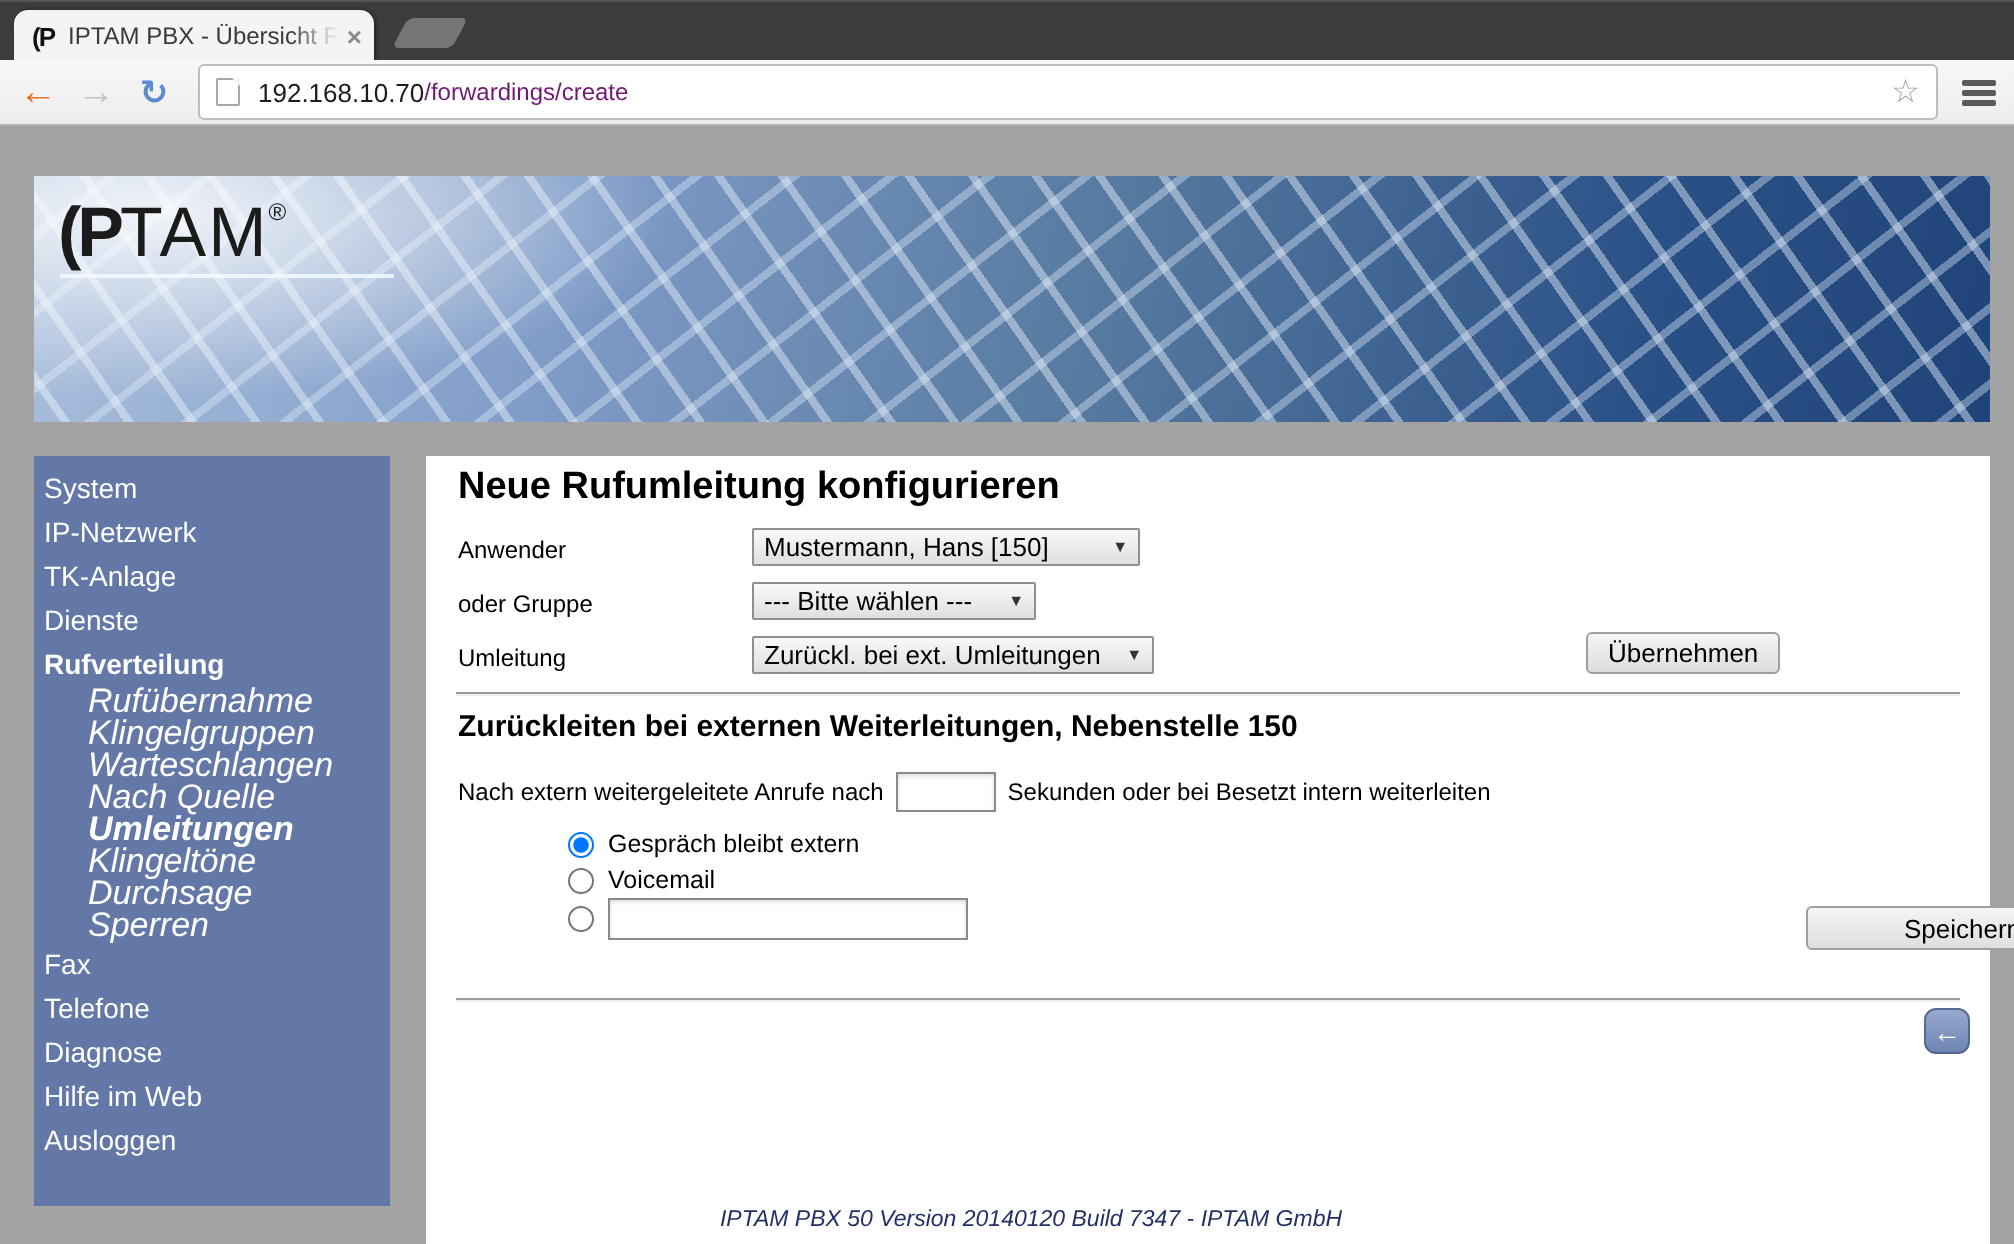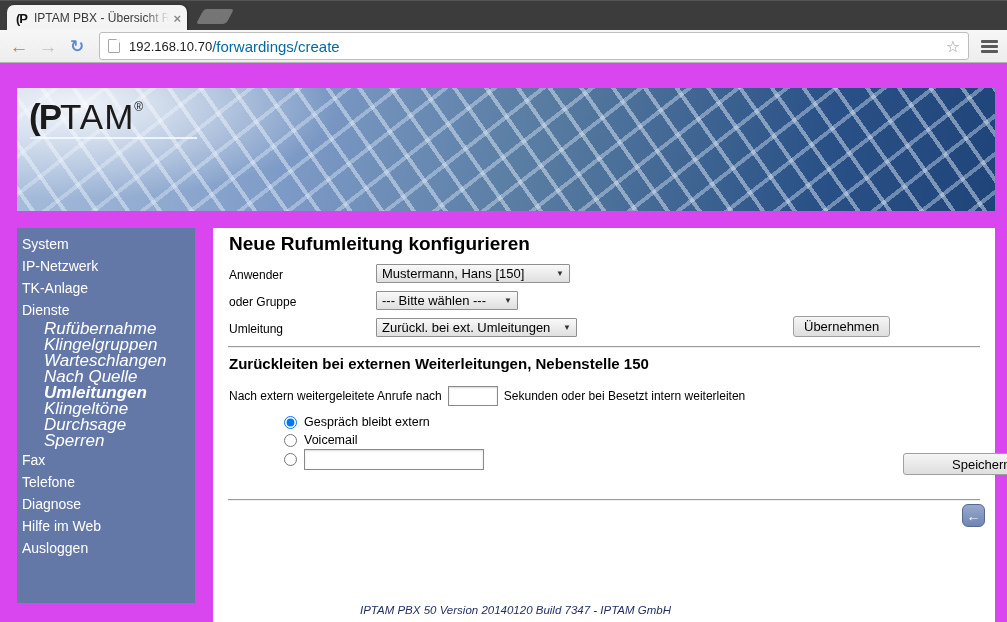--- a/index.html
+++ b/index.html
@@ -24,27 +24,27 @@
   .nav-icon{width:22px;text-align:center;font-size:19px;font-weight:bold;margin-right:7px;line-height:1;}
   .nav-icon.back{color:#E0762C;}
   .nav-icon.fwd{color:#C3C3C3;}
   .nav-icon.reload{color:#5B8BD0;font-size:17px;}
   .urlbar{flex:1;height:28px;background:#FFF;border:1px solid #BDBDBD;border-radius:3px;
        display:flex;align-items:center;padding:0 8px;margin:0 10px 0 4px;box-sizing:border-box;}
   .doc-icon{width:10px;height:12px;border:1px solid #A5A5A5;border-radius:1px;margin-right:9px;position:relative;background:#fff;}
   .doc-icon::after{content:"";position:absolute;right:-1px;top:-1px;width:0;height:0;
        border-left:4px solid transparent;border-top:4px solid #F4F4F4;}
   .url-host{font-size:13px;color:#1d1d1d;}
-  .url-path{font-size:15px;color:#0369a1;}
+  .url-path{font-size:12px;color:#701a75;}
   .url-spacer{flex:1;}
   .star{font-size:16px;color:#9AA0A6;}
   .menu-icon{width:18px;margin-left:2px;display:inline-block;}
   .menu-icon i{display:block;width:17px;height:3px;background:#5a5a5a;border-radius:1px;margin:2px 0;}
   
-  .page{position:absolute;left:0;top:63px;width:1007px;height:559px;background:#d946ef;}
+  .page{position:absolute;left:0;top:63px;width:1007px;height:559px;background:#a3a3a3;}
   .banner{position:absolute;left:17px;top:25px;width:978px;height:123px;overflow:hidden;
     background:
       radial-gradient(ellipse 420px 150px at 6% 15%, rgba(255,255,255,.85), rgba(255,255,255,0) 62%),
       repeating-linear-gradient(55deg, rgba(255,255,255,0) 0 11px, rgba(235,243,252,.45) 11px 15px, rgba(255,255,255,0) 15px 26px),
       repeating-linear-gradient(-38deg, rgba(255,255,255,0) 0 13px, rgba(222,234,250,.40) 13px 17px, rgba(255,255,255,0) 17px 30px),
       linear-gradient(100deg,#A9BEDC 0%,#7E9BC7 28%,#55799F 55%,#2A5187 82%,#1F4479 100%);}
   .logo{position:absolute;left:12px;top:11px;color:#1b1b1b;font-size:35px;line-height:1;}
   .logo .lp1{font-weight:900;letter-spacing:-2px;}
   .logo .lp2{font-weight:normal;letter-spacing:1px;}
   .logo .lreg{font-size:12px;vertical-align:18px;letter-spacing:0;}
@@ -125,20 +125,21 @@
       <span class="lp1">(P</span><span class="lp2">TAM</span><span class="lreg">®</span>
     </div>
     <div class="logo-underline"></div>
   </div>
 
   <nav class="sidebar">
     <div class="nav-item main">System</div>
     <div class="nav-item main">IP-Netzwerk</div>
     <div class="nav-item main">TK-Anlage</div>
     <div class="nav-item main">Dienste</div>
+    <div class="nav-item main bold">Rufverteilung</div>
     <div class="nav-item sub">Rufübernahme</div>
     <div class="nav-item sub">Klingelgruppen</div>
     <div class="nav-item sub">Warteschlangen</div>
     <div class="nav-item sub">Nach Quelle</div>
     <div class="nav-item sub bold">Umleitungen</div>
     <div class="nav-item sub">Klingeltöne</div>
     <div class="nav-item sub">Durchsage</div>
     <div class="nav-item sub">Sperren</div>
     <div class="nav-item main">Fax</div>
     <div class="nav-item main">Telefone</div>

